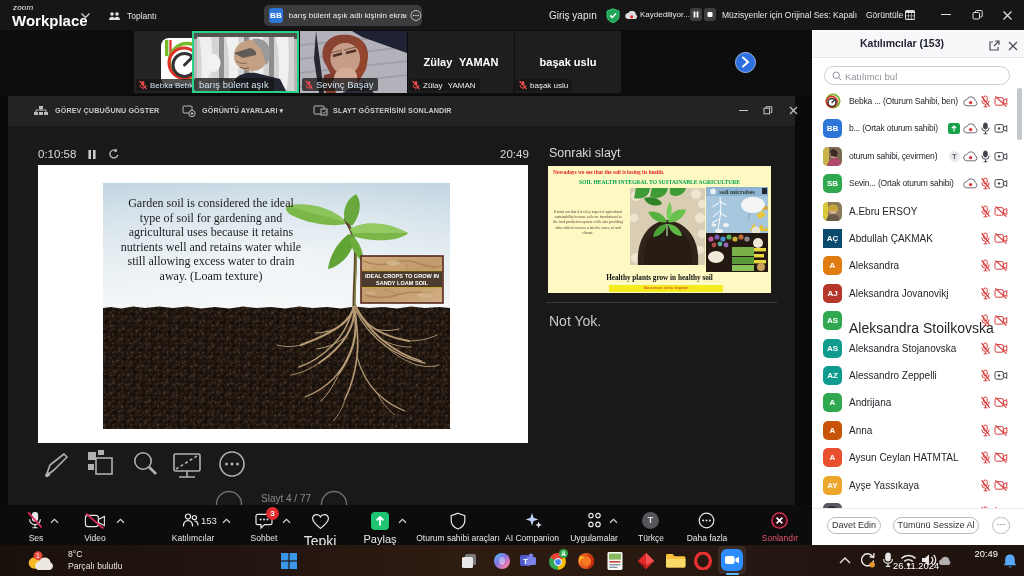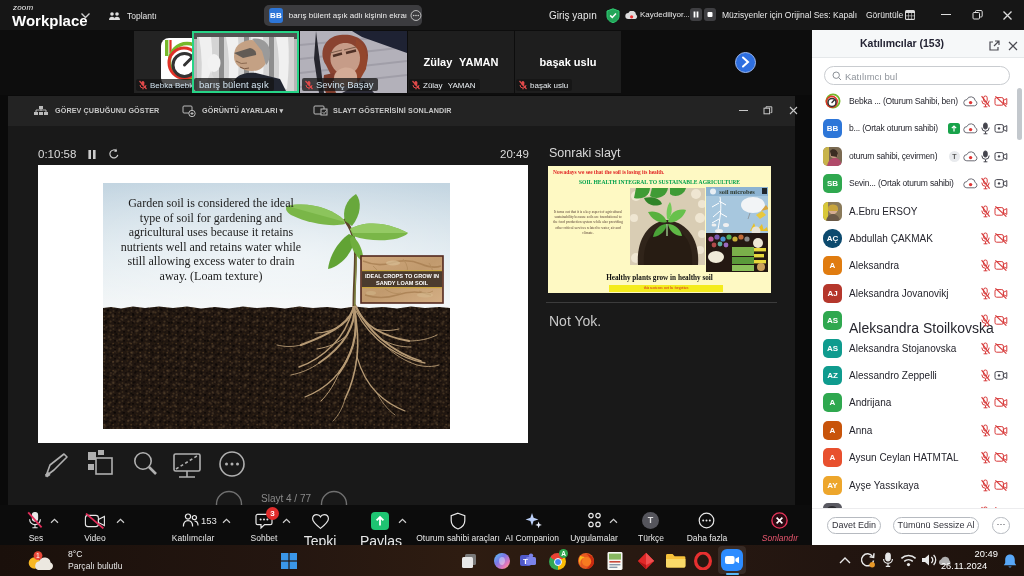--- a/index.html
+++ b/index.html
@@ -619,21 +619,21 @@
         <path d="M1.6 1.2 9.6 11.6" stroke-width="1.2"></path>
       </g>
     </svg>
   <svg class="a" style="left:182px;top:175.6px" width="14" height="11" viewBox="0 0 14 11">
       <g stroke="#d83b3b" fill="none" stroke-width="1">
         <rect x="1" y="1.6" width="8.4" height="7.6" rx="1.6"></rect>
         <path d="M9.4 4.4 12.8 2.6v5.8L9.4 6.6z"></path>
         <path d="M1.4 .4 12.4 10.6" stroke-width="1.2"></path>
       </g>
     </svg>
-  <div class="a" style="left:11px;top:199.0px;width:19px;height:19px;border-radius:9px;background:#0c4a6e;color:#fff;font-size:8px;font-weight:bold;display:flex;align-items:center;justify-content:center;">AÇ</div>
+  <div class="a" style="left:11px;top:199.0px;width:19px;height:19px;border-radius:0;background:#0c4a6e;color:#fff;font-size:8px;font-weight:bold;display:flex;align-items:center;justify-content:center;">AÇ</div>
   <div class="a" style="left:37px;top:203.0px;font-size:10px;color:#26262e;white-space:nowrap;">Abdullah ÇAKMAK</div>
   <svg class="a" style="left:168px;top:202.0px" width="11" height="13" viewBox="0 0 11 13">
       <g stroke="#d83b3b" fill="none" stroke-width="1">
         <rect x="3.6" y="1" width="3.6" height="6" rx="1.8"></rect>
         <path d="M1.8 5.6a3.7 3.7 0 0 0 7.4 0M5.5 9.6v2.2M3.6 11.8h3.8"></path>
         <path d="M1.6 1.2 9.6 11.6" stroke-width="1.2"></path>
       </g>
     </svg>
   <svg class="a" style="left:182px;top:203.0px" width="14" height="11" viewBox="0 0 14 11">
       <g stroke="#d83b3b" fill="none" stroke-width="1">
@@ -872,21 +872,21 @@
     </svg>
   <div class="a" style="left:294px;top:28px;width:52px;text-align:center;color:#e8e8e8;font-size:14px;">Tepki ver</div>
   <div class="a" style="left:371px;top:7px;width:18px;height:18px;background:#1ec472;border-radius:4px;">
       <svg width="18" height="18" viewBox="0 0 18 18">
         <path d="M9 13.4V5.2M5.6 8.4 9 5 12.4 8.4" stroke="#fff" stroke-width="1.8" fill="none"></path>
       </svg>
     </div>
   <svg class="a" style="left:398px;top:13px" width="9" height="6" viewBox="0 0 9 6">
       <path d="M1 4.8 4.5 1.4 8 4.8" stroke="#cfcfcf" stroke-width="1.2" fill="none"></path>
     </svg>
-  <div class="a" style="left:360px;top:28px;width:40px;text-align:center;color:#e8e8e8;font-size:14px;">Paylaş</div>
+  <div class="a" style="left:360px;top:28px;width:40px;text-align:center;color:#e8e8e8;font-size:11px;">Paylaş</div>
   <svg class="a" style="left:450px;top:7px" width="16" height="18" viewBox="0 0 16 18">
       <path d="M8 1.2 14.8 3.6 V8.6 C14.8 12.8 12 15.6 8 17 C4 15.6 1.2 12.8 1.2 8.6 V3.6z" stroke="#e8e8e8" fill="none" stroke-width="1.2"></path>
     </svg>
   <div class="a" style="left:408px;top:28px;width:100px;text-align:center;color:#e8e8e8;font-size:8.5px;">Oturum sahibi araçları</div>
   <svg class="a" style="left:524px;top:6px" width="20" height="20" viewBox="0 0 20 20">
       <path d="M8 2 L9.6 6.8 14.4 8.4 9.6 10 8 14.8 6.4 10 1.6 8.4 6.4 6.8z" fill="#bcd0f8"></path>
       <path d="M14.6 10.6 L15.5 13 17.9 13.9 15.5 14.8 14.6 17.2 13.7 14.8 11.3 13.9 13.7 13z" fill="#e8eefc"></path>
     </svg>
   <div class="a" style="left:500px;top:28px;width:64px;text-align:center;color:#e8e8e8;font-size:8.5px;">AI Companion</div>
   <svg class="a" style="left:586px;top:7px" width="17" height="17" viewBox="0 0 17 17">
@@ -908,21 +908,21 @@
       <circle cx="8.5" cy="8.5" r="7.3" stroke="#e8e8e8" fill="none" stroke-width="1.2"></circle>
       <circle cx="5.2" cy="8.5" r="1" fill="#e8e8e8"></circle>
       <circle cx="8.5" cy="8.5" r="1" fill="#e8e8e8"></circle>
       <circle cx="11.8" cy="8.5" r="1" fill="#e8e8e8"></circle>
     </svg>
   <div class="a" style="left:684px;top:28px;width:46px;text-align:center;color:#e8e8e8;font-size:8.5px;">Daha fazla</div>
   <svg class="a" style="left:770px;top:6px" width="19" height="19" viewBox="0 0 19 19">
       <circle cx="9.5" cy="9.5" r="7.6" fill="#2a0a12" stroke="#e8345a" stroke-width="1.4"></circle>
       <path d="M6.6 6.6 12.4 12.4M12.4 6.6 6.6 12.4" stroke="#fff" stroke-width="1.6"></path>
     </svg>
-  <div class="a" style="left:752px;top:28px;width:56px;text-align:center;color:#e8566e;font-size:8.5px;font-style:italic;">Sonlandır</div>
+  <div class="a" style="left:752px;top:28px;width:56px;text-align:center;color:#e8566e;font-size:8.5px;">Sonlandır</div>
 </div>
 
 <div class="a" id="taskbar" style="left:0;top:545px;width:1024px;height:31px;background:linear-gradient(90deg,#1a100b 0%,#241610 28%,#2e1c11 45%,#281911 62%,#221510 82%,#1f130d 100%);">
   <svg class="a" style="left:27px;top:6px" width="27" height="20" viewBox="0 0 27 20">
     <circle cx="7.5" cy="12" r="5.8" fill="#f8b824"></circle>
     <path d="M11 19 A4.6 4.6 0 0 1 12.2 10.2 A6 6 0 0 1 23.6 11.4 A4 4 0 0 1 22.6 19z" fill="#ece8e0"></path>
     <circle cx="11" cy="4.6" r="4.4" fill="#e84838"></circle>
     <text x="11" y="7.4" text-anchor="middle" font-size="6.8" fill="#fff" font-family="Liberation Sans">1</text>
   </svg>
   <div class="a" style="left:68px;top:4px;color:#f0f0f0;font-size:8.6px;">8°C</div>
@@ -1013,18 +1013,18 @@
       <circle cx="8.5" cy="10.6" r="1.6" fill="#e8e8e8"></circle>
     </svg>
   <svg class="a" style="left:921px;top:8px" width="16" height="14" viewBox="0 0 16 14">
       <path d="M1 5 H4 L8 1.6 V12.4 L4 9 H1z" fill="#e8e8e8"></path>
       <path d="M10.4 4 A4.4 4.4 0 0 1 10.4 10M12.6 2 A7 7 0 0 1 12.6 12" stroke="#e8e8e8" fill="none" stroke-width="1.3"></path>
     </svg>
   <svg class="a" style="left:937px;top:11px" width="15" height="10" viewBox="0 0 15 10">
       <path d="M3.8 9 A3 3 0 0 1 4 3.4 A4.4 4.4 0 0 1 12.4 4.4 A2.7 2.7 0 0 1 11.8 9z" fill="#b0b0b0"></path>
     </svg>
   <div class="a" style="left:952px;top:2.5px;width:46px;text-align:right;color:#fff;font-size:9.4px;">20:49</div>
-  <div class="a" style="left:934px;top:14.5px;width:60px;text-align:center;color:#fff;font-size:9.4px;">26.11.2024</div>
+  <div class="a" style="left:893px;top:14.5px;width:60px;text-align:left;color:#fff;font-size:9.4px;">26.11.2024</div>
   <svg class="a" style="left:1003px;top:8px" width="14" height="16" viewBox="0 0 14 16">
       <path d="M7 1.6 C10 1.6 11.8 3.8 11.8 7 L11.8 10 13.2 12.2 H.8 L2.2 10 2.2 7 C2.2 3.8 4 1.6 7 1.6z" fill="#58a8f8"></path>
       <path d="M5.4 13.4 a1.8 1.8 0 0 0 3.2 0z" fill="#58a8f8"></path>
     </svg>
 </div>
 
 </body></html>

